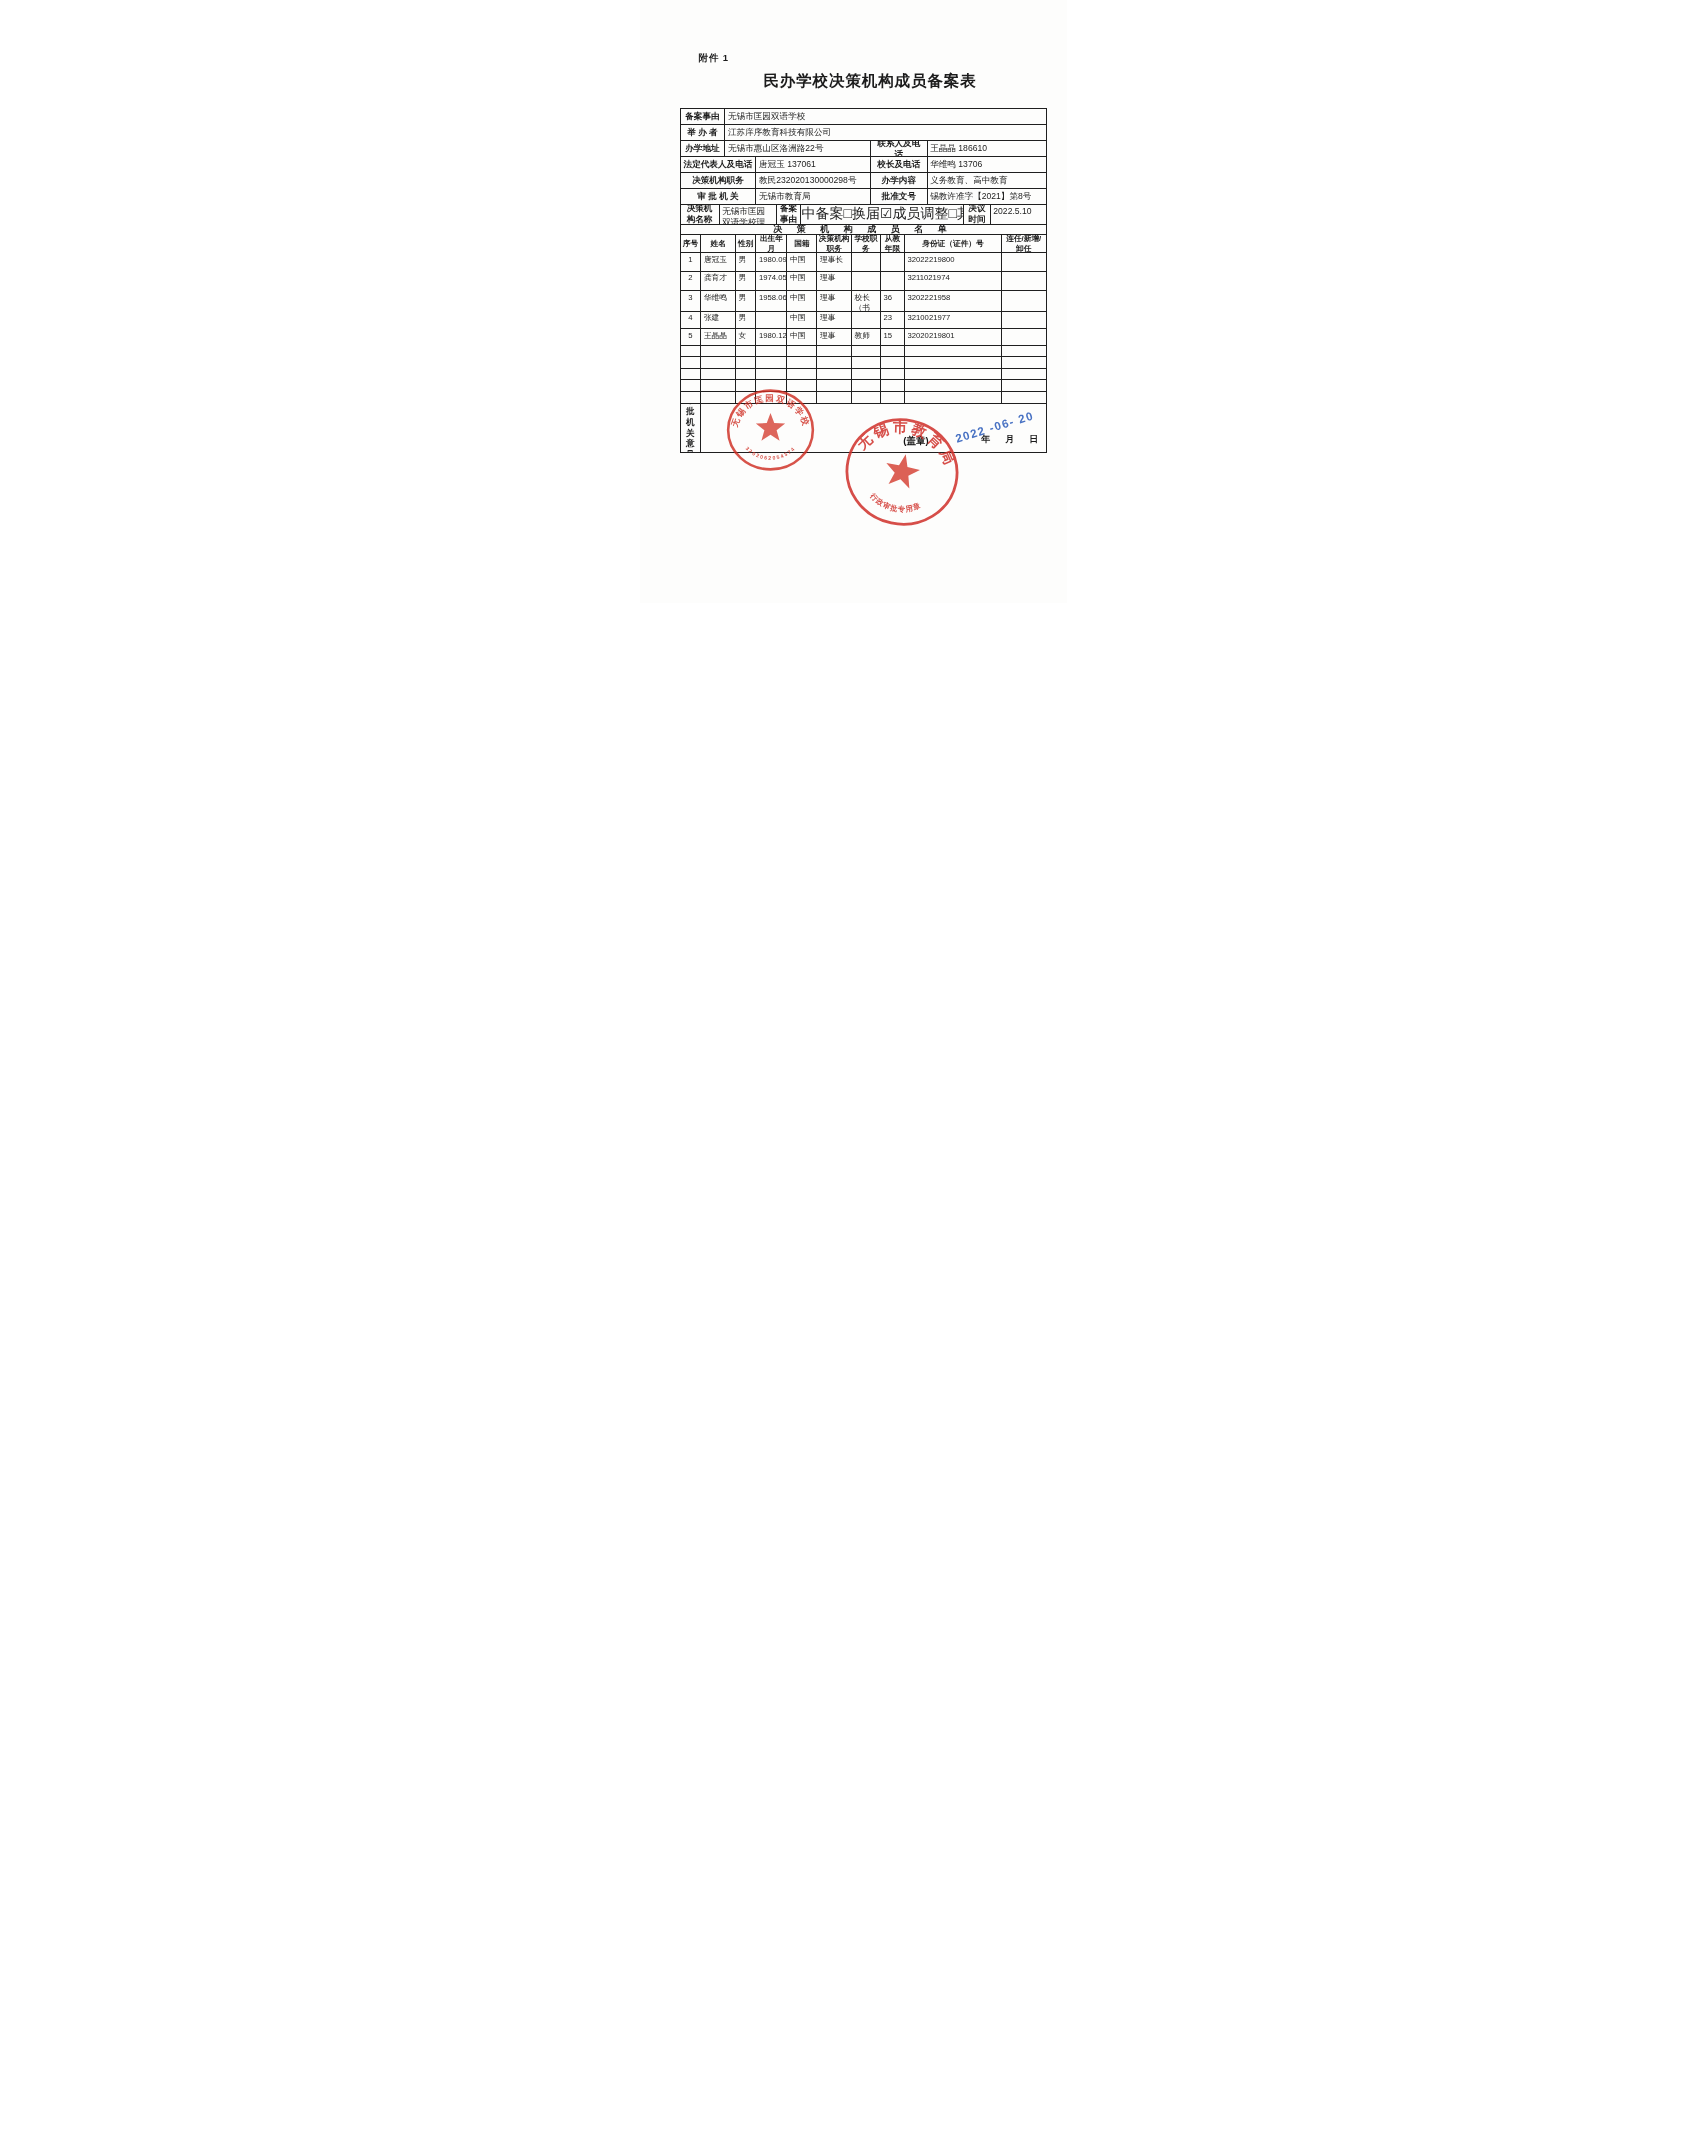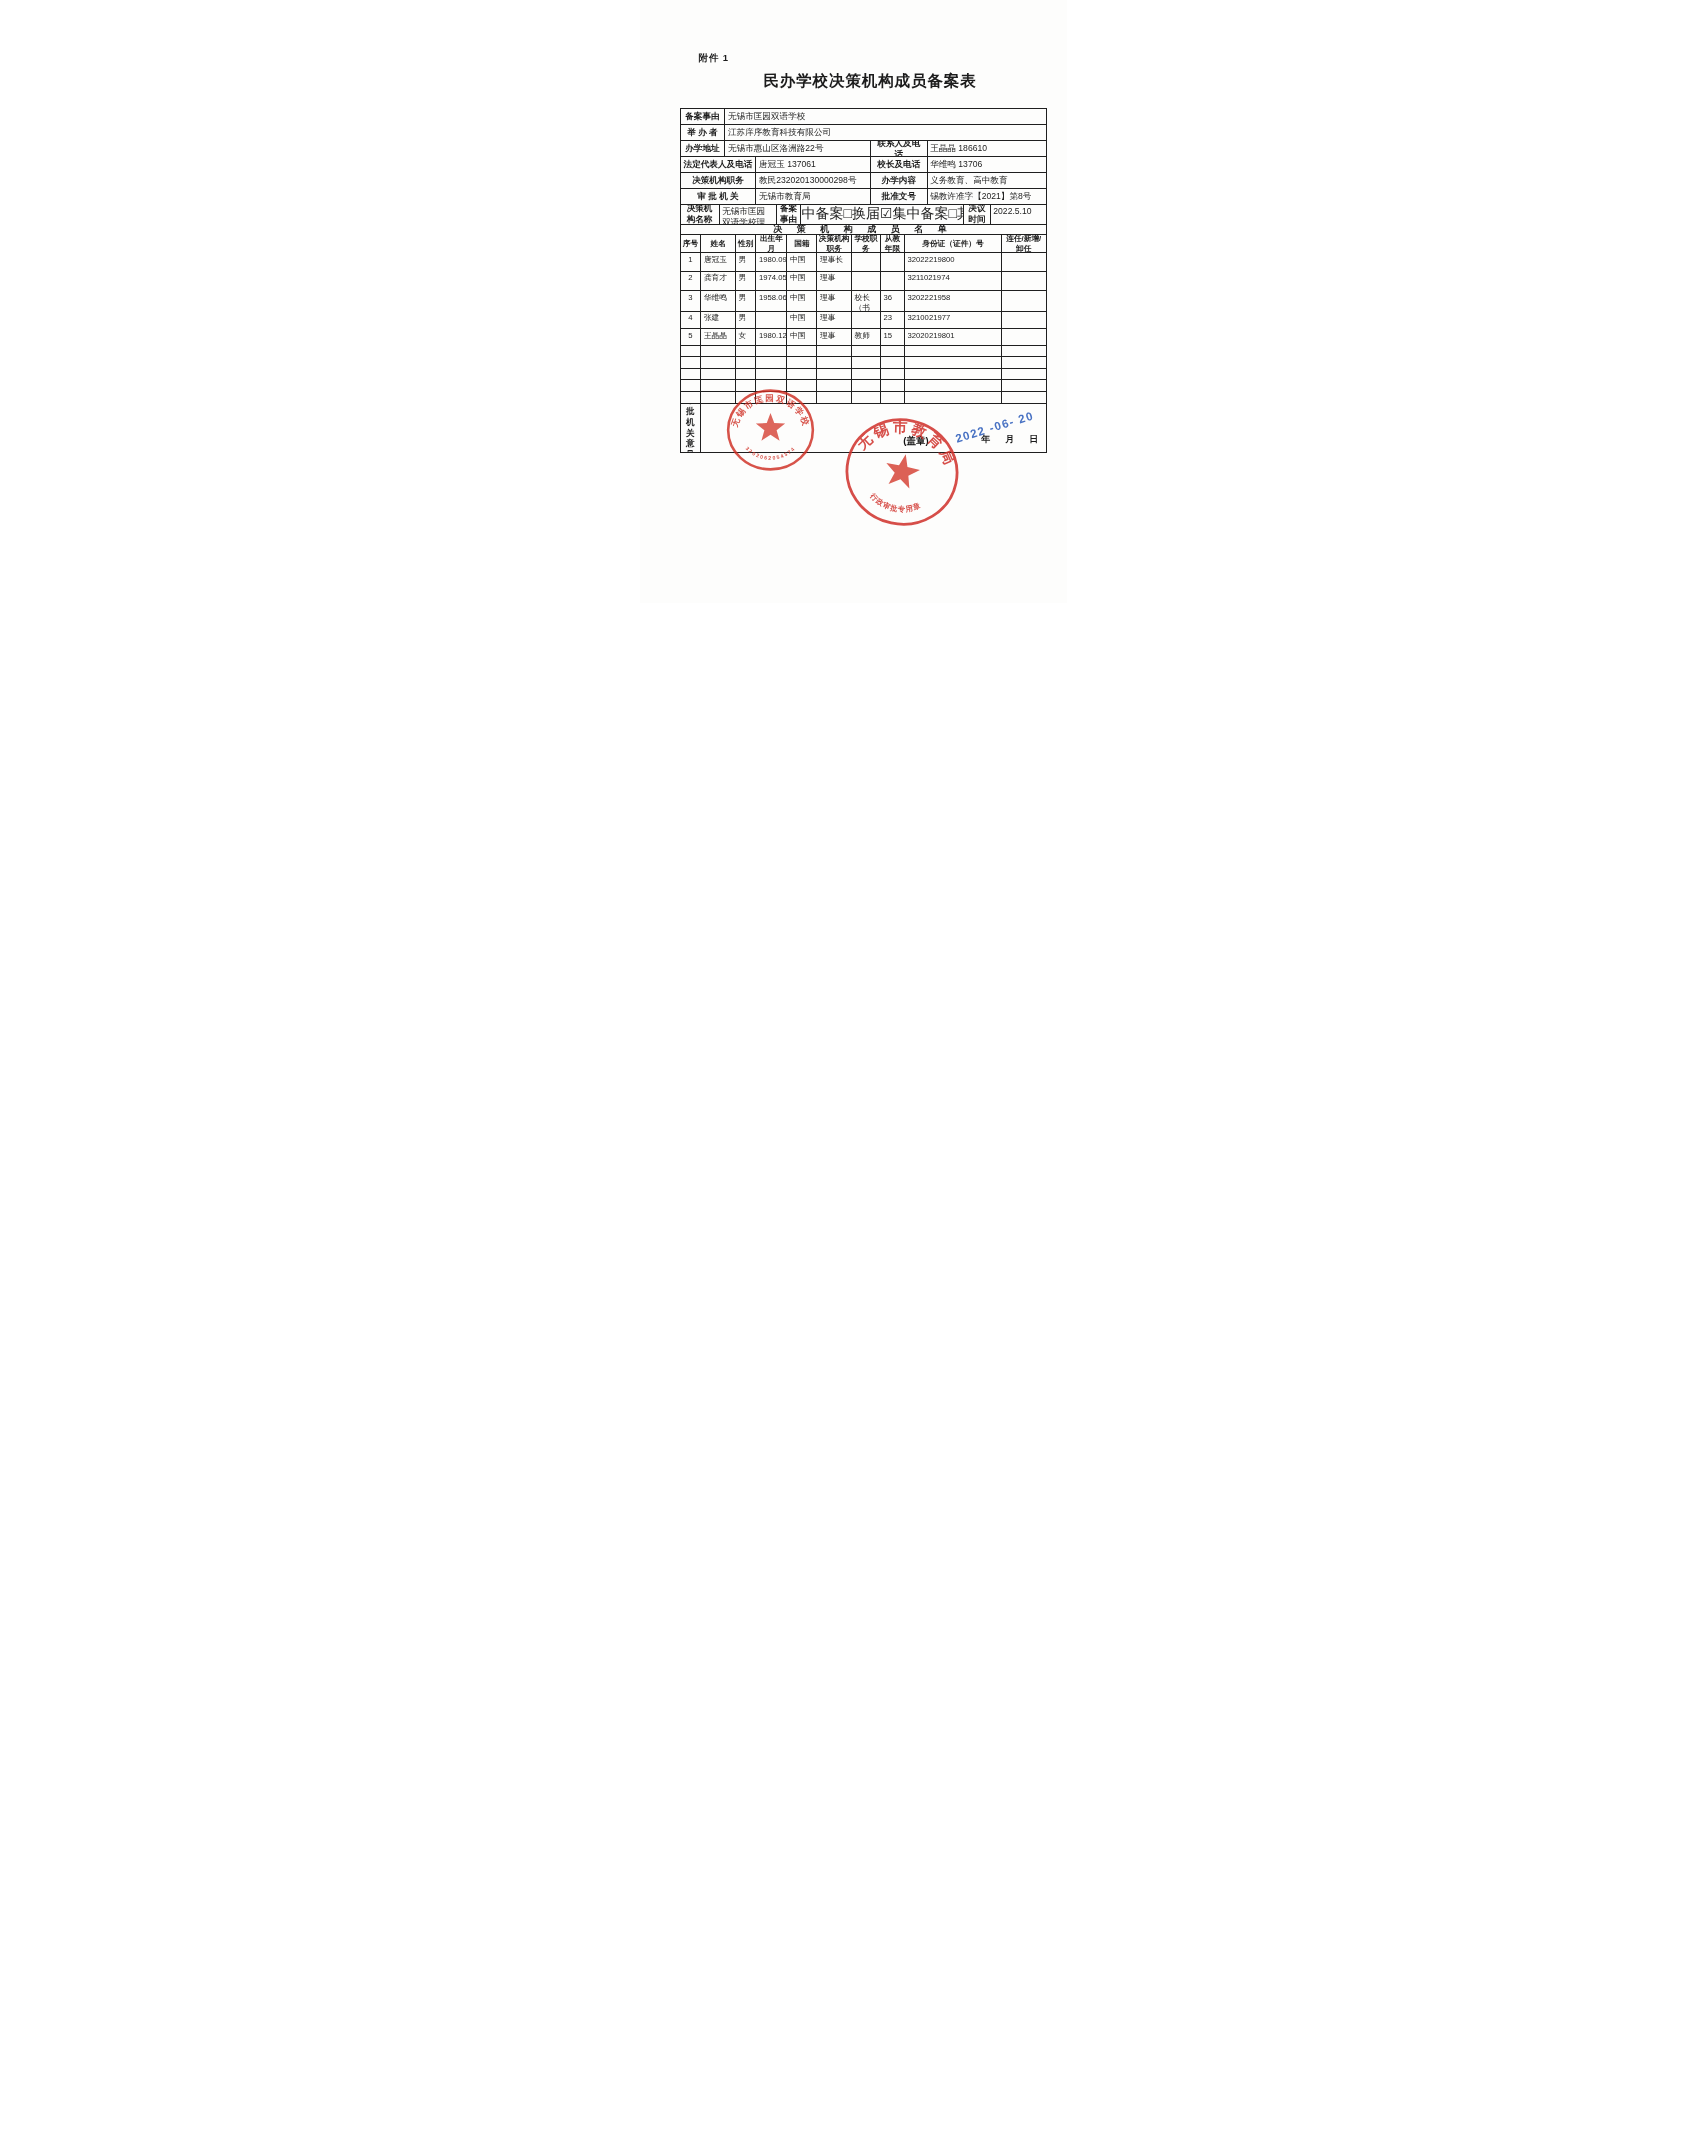--- a/index.html
+++ b/index.html
@@ -87,21 +87,21 @@
       <div class="td val" style="flex:1">锡教许准字【2021】第8号</div>
     </div>
 
     <div class="tr" style="height:20px">
       <div class="td lbl" style="width:10.7%">决策机构名称</div>
       <div class="td val top" style="width:15.8%">无锡市匡园双语学校理事会</div>
       <div class="td lbl" style="width:6.5%">备案事由</div>
       <div class="td chkrow" style="width:44.7%">
         <span class="chk">□集中备案</span>
         <span class="chk">□换届</span>
-        <span class="chk">☑集中备案</span>
+        <span class="chk">☑成员调整</span>
         <span class="chk">□其他</span>
       </div>
       <div class="td lbl" style="width:7.3%">决议时间</div>
       <div class="td val top" style="flex:1">2022.5.10</div>
     </div>
 
     <div class="tr" style="height:10.3px">
       <div class="td sec-title" style="flex:1">决 策 机 构 成 员 名 单</div>
     </div>
 

